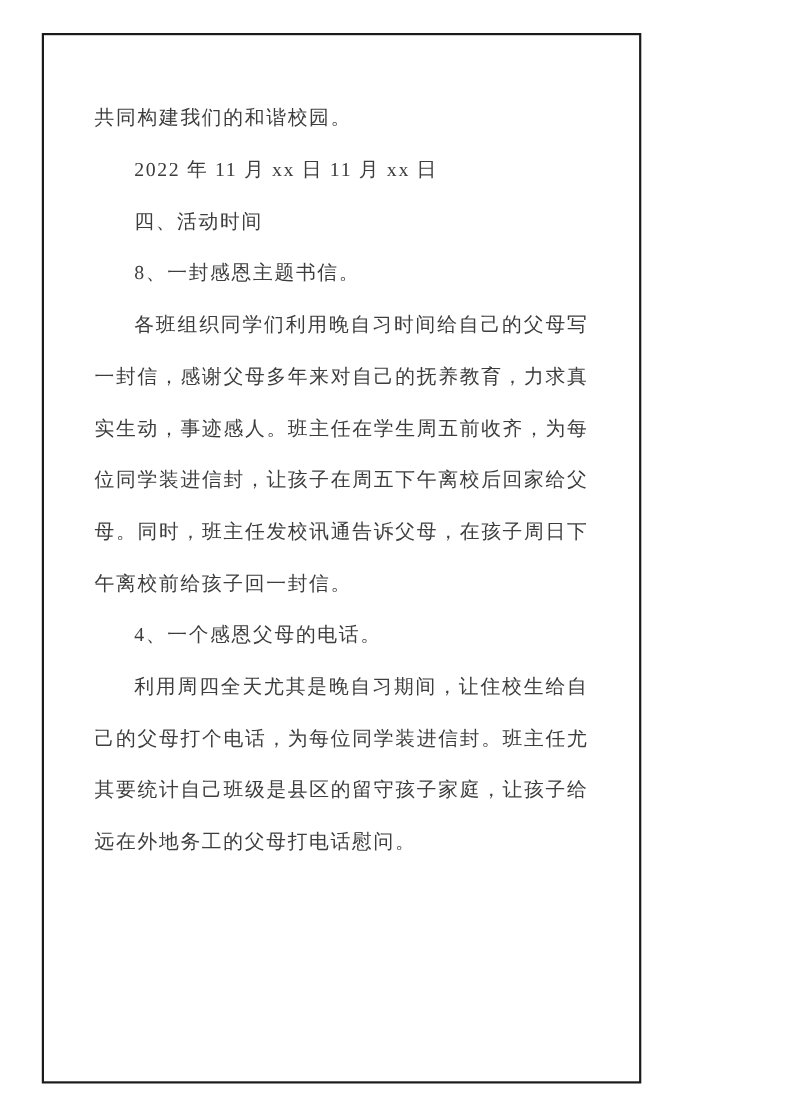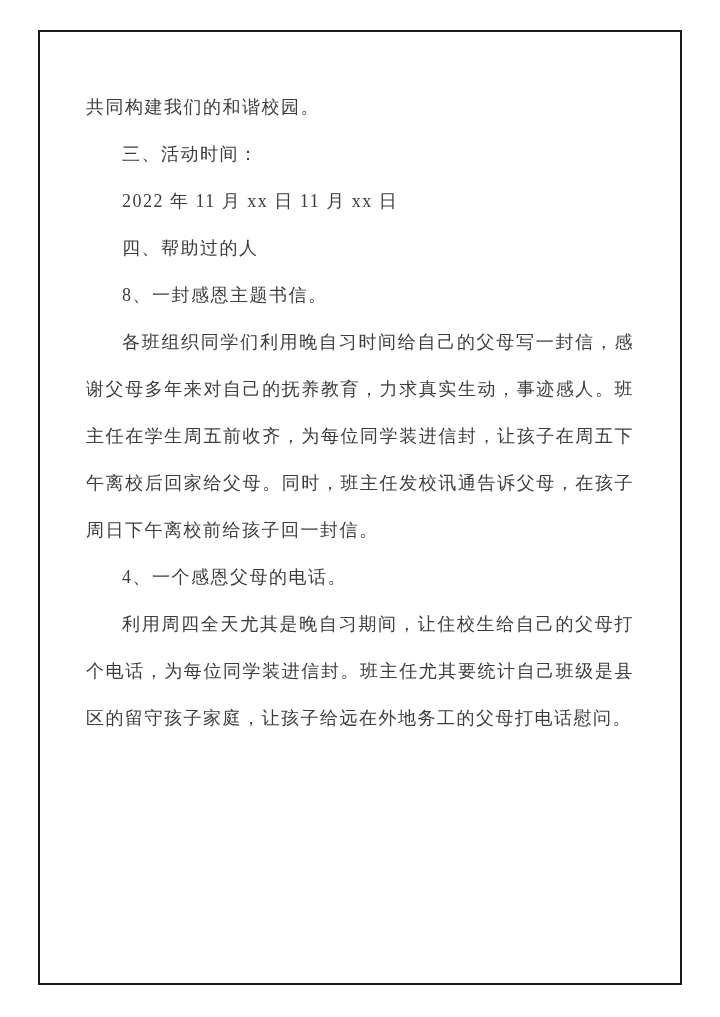--- a/index.html
+++ b/index.html
@@ -12,21 +12,21 @@
     width: 720px;
     height: 1017px;
     background: #ffffff;
     overflow: hidden;
     font-family: "Liberation Serif", "DejaVu Serif", serif;
   }
   .page-border {
     position: absolute;
     left: 38px;
     top: 30px;
-    width: 644px;
+    width: 545px;
     height: 955px;
     border: 2px solid #1a1a1a;
     box-sizing: border-box;
     background: #ffffff;
   }
   .content {
     position: absolute;
     left: 0;
     top: 0;
     right: 0;
@@ -48,22 +48,21 @@
     text-indent: 2em;
   }
 </style>
 </head>
 <body>
 
 <div class="screen">
   <div class="page-border">
     <div class="content">
       <p>共同构建我们的和谐校园。</p>
-      <p class="indent">三、活动时间：</p>
       <p class="indent">2022 年 11 月 xx 日 11 月 xx 日</p>
-      <p class="indent">四、帮助过的人</p>
+      <p class="indent">四、活动时间</p>
       <p class="indent">8、一封感恩主题书信。</p>
       <p class="indent">各班组织同学们利用晚自习时间给自己的父母写一封信，感谢父母多年来对自己的抚养教育，力求真实生动，事迹感人。班主任在学生周五前收齐，为每位同学装进信封，让孩子在周五下午离校后回家给父母。同时，班主任发校讯通告诉父母，在孩子周日下午离校前给孩子回一封信。</p>
       <p class="indent">4、一个感恩父母的电话。</p>
       <p class="indent">利用周四全天尤其是晚自习期间，让住校生给自己的父母打个电话，为每位同学装进信封。班主任尤其要统计自己班级是县区的留守孩子家庭，让孩子给远在外地务工的父母打电话慰问。</p>
     </div>
   </div>
 </div>
 
 </body></html>

